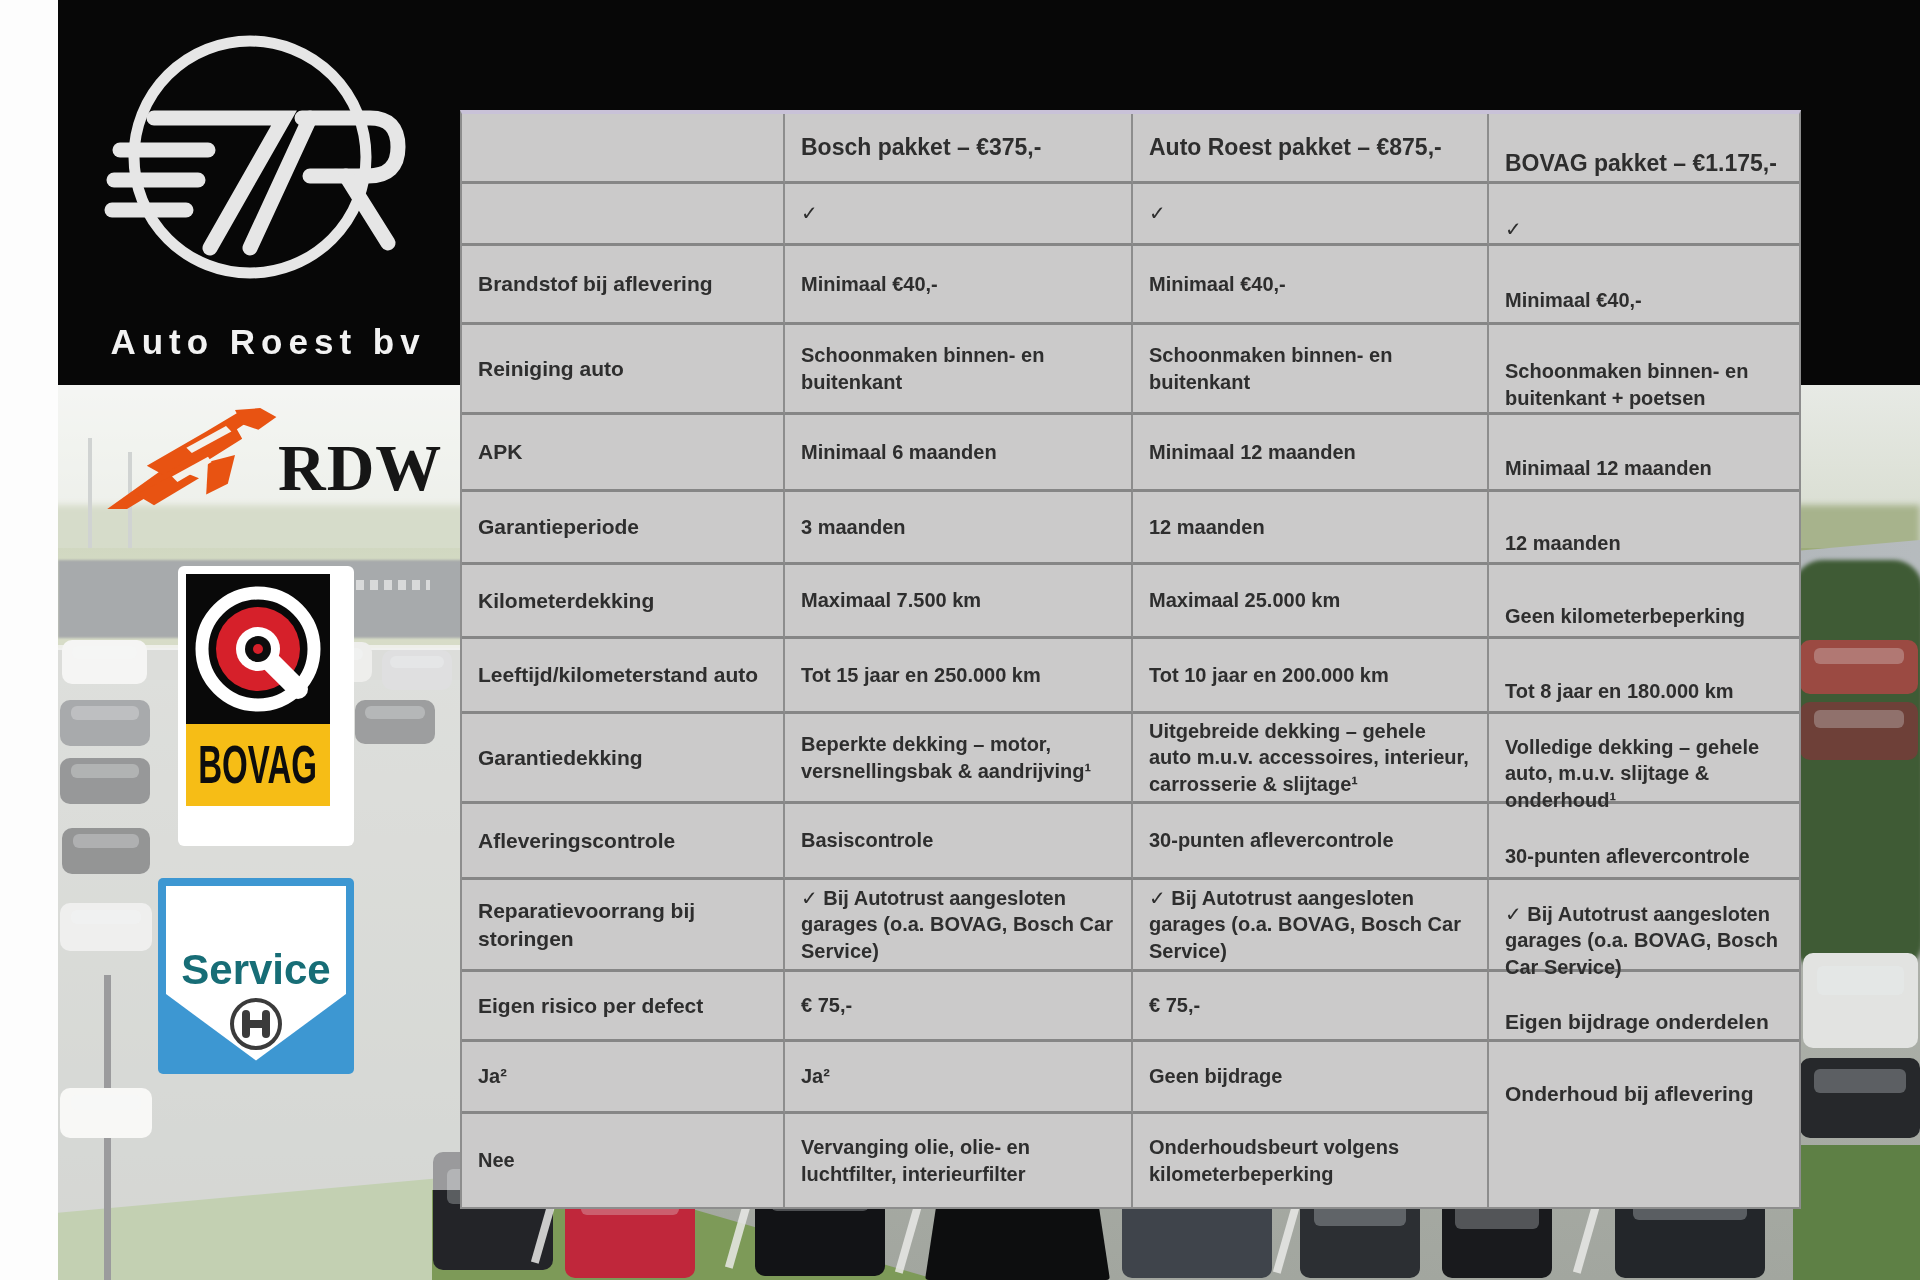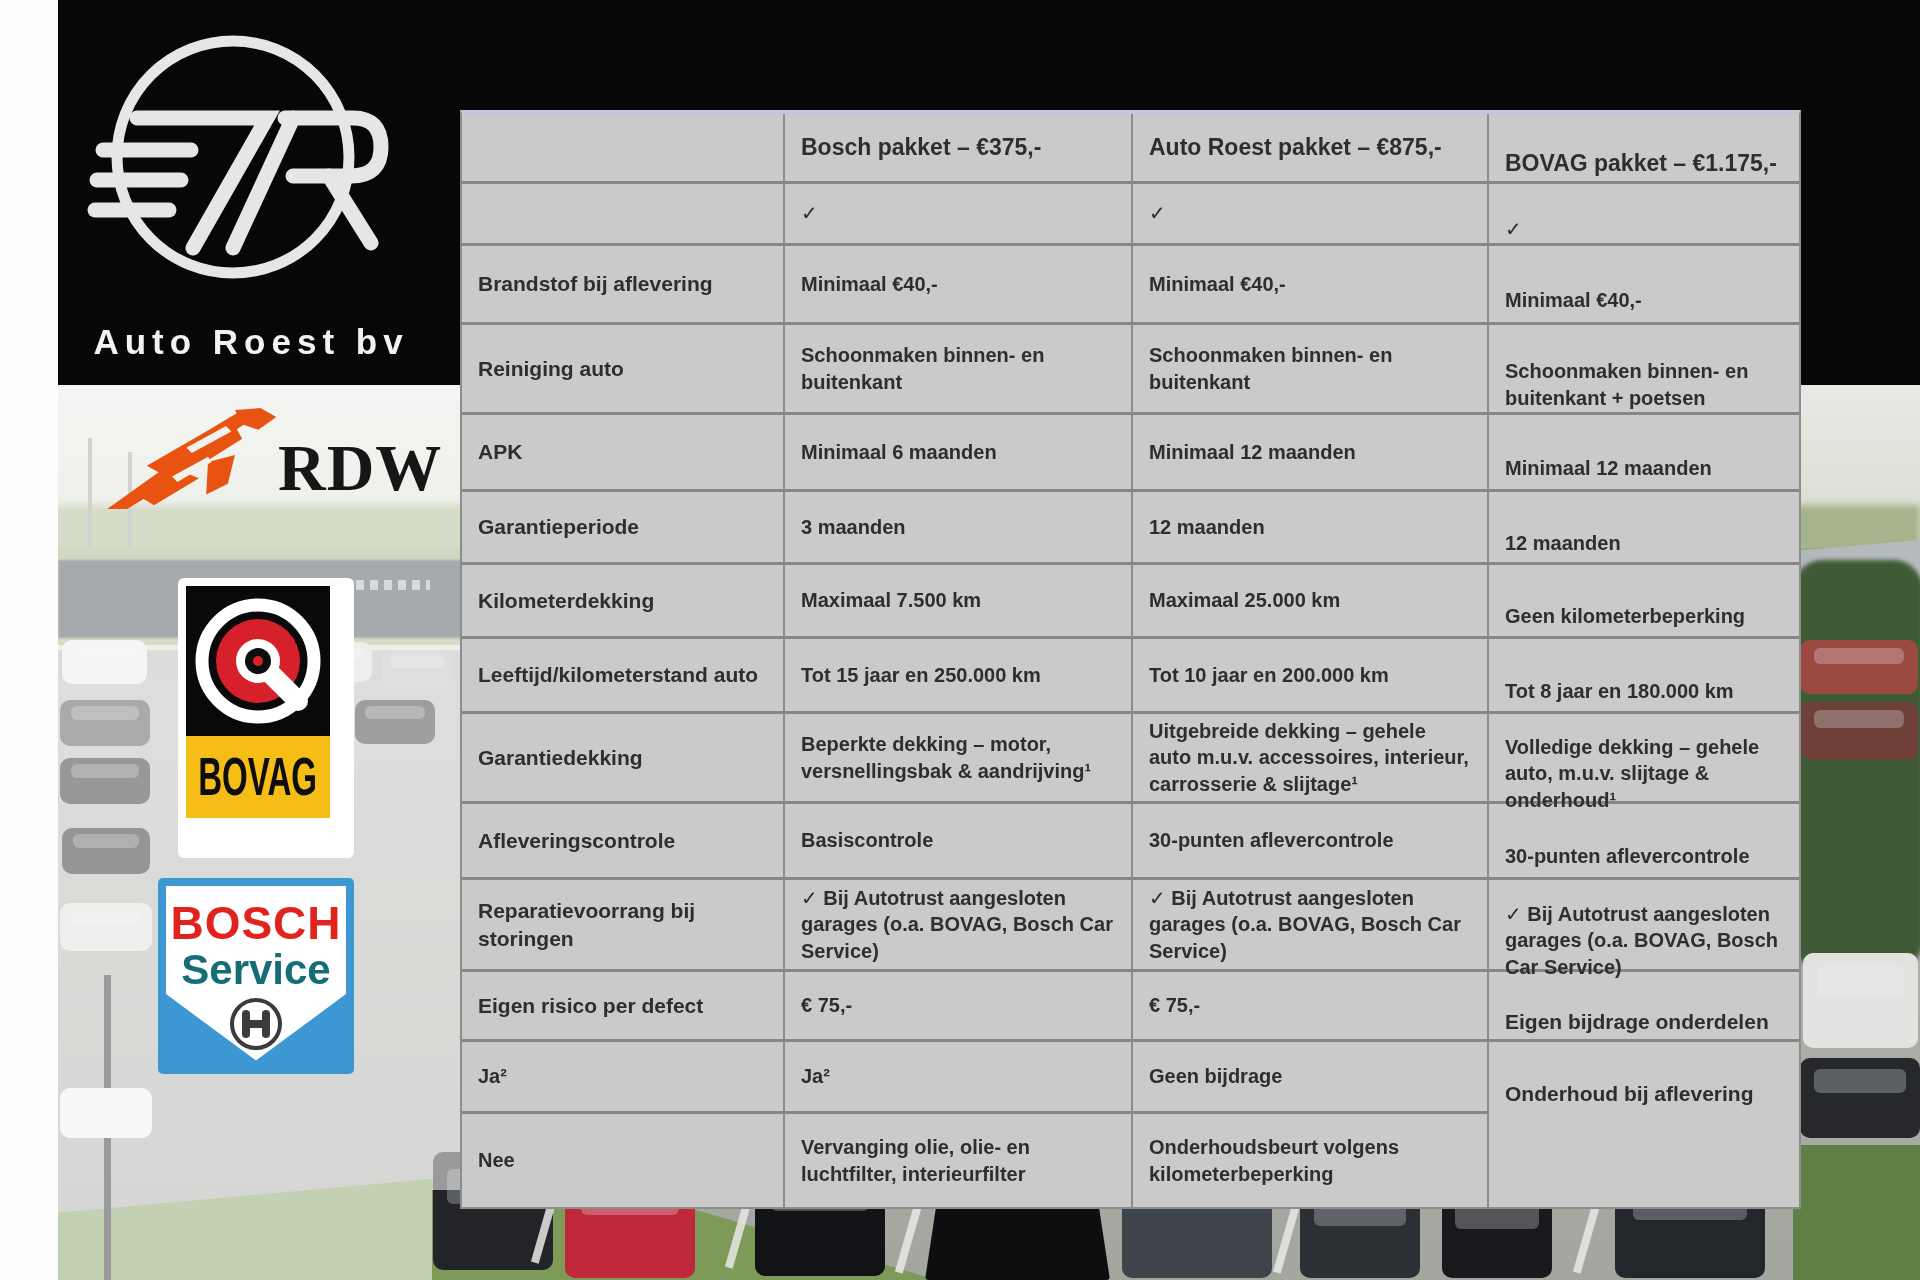--- a/index.html
+++ b/index.html
@@ -42,33 +42,33 @@
 
   
   .wash-a{position:absolute;left:0;top:385px;width:1800px;height:805px;
        background:rgba(255,255,255,.54);}
   .wash-b{position:absolute;left:0;top:1190px;width:432px;height:90px;
        background:rgba(255,255,255,.54);}
   .left-strip{position:absolute;left:0;top:0;width:58px;height:1280px;background:#fdfdfd;}
 
   
   .band{position:absolute;left:58px;top:0;width:1862px;height:385px;background:#070707;}
-  .ar-logo{position:absolute;left:41px;top:0;width:420px;height:385px;}
+  .ar-logo{position:absolute;left:58px;top:0;width:420px;height:385px;}
   .ar-name{position:absolute;left:0;top:322px;width:420px;text-align:center;
        color:#f2f2f2;font-size:35px;font-weight:bold;letter-spacing:6px;}
 
   
   .rdw{position:absolute;left:100px;top:408px;width:320px;height:120px;}
   .rdw-word{position:absolute;left:178px;top:22px;
        font-family:"Liberation Serif","DejaVu Serif",serif;font-weight:bold;
        font-size:66px;color:#161616;letter-spacing:1px;}
 
   
   .bovag{position:absolute;left:178px;top:566px;width:144px;height:248px;
-       background:#ffffff;border-radius:6px;padding:16px;margin-top:12px;}
+       background:#ffffff;border-radius:6px;padding:16px;}
   .bovag-top{position:absolute;left:8px;top:8px;width:144px;height:150px;background:#090909;}
   .bovag-band{position:absolute;left:8px;top:158px;width:144px;height:82px;background:#f6bd16;
        display:flex;align-items:center;justify-content:center;}
   .bovag-word{font-weight:bold;font-size:46px;color:#0d0d0d;
        transform:scale(.72,1.15);letter-spacing:0;}
 
   
   .bosch{position:absolute;left:158px;top:878px;width:196px;height:196px;
        background:#3d97d2;border-radius:5px;}
   .bosch-shield{position:absolute;left:8px;top:8px;width:180px;height:180px;background:#ffffff;
@@ -192,21 +192,20 @@
       <circle cx="72" cy="75" r="5" fill="#d6202a"></circle>
     </svg>
   </div>
   <div class="bovag-band">
     <span class="bovag-word">BOVAG</span>
   </div>
 </div>
 
 <div class="bosch">
   <div class="bosch-shield"></div>
-  <div class="bosch-word">BOSCH</div>
   <div class="bosch-sub">Service</div>
   <div class="bosch-sym">
     <svg width="56" height="56" viewBox="0 0 56 56">
       <circle cx="28" cy="28" r="24" fill="none" stroke="#3b3b3b" stroke-width="4"></circle>
       <rect x="14" y="14" width="8" height="28" rx="4" fill="#3b3b3b"></rect>
       <rect x="34" y="14" width="8" height="28" rx="4" fill="#3b3b3b"></rect>
       <rect x="18" y="24" width="20" height="8" fill="#3b3b3b"></rect>
     </svg>
   </div>
 </div>

